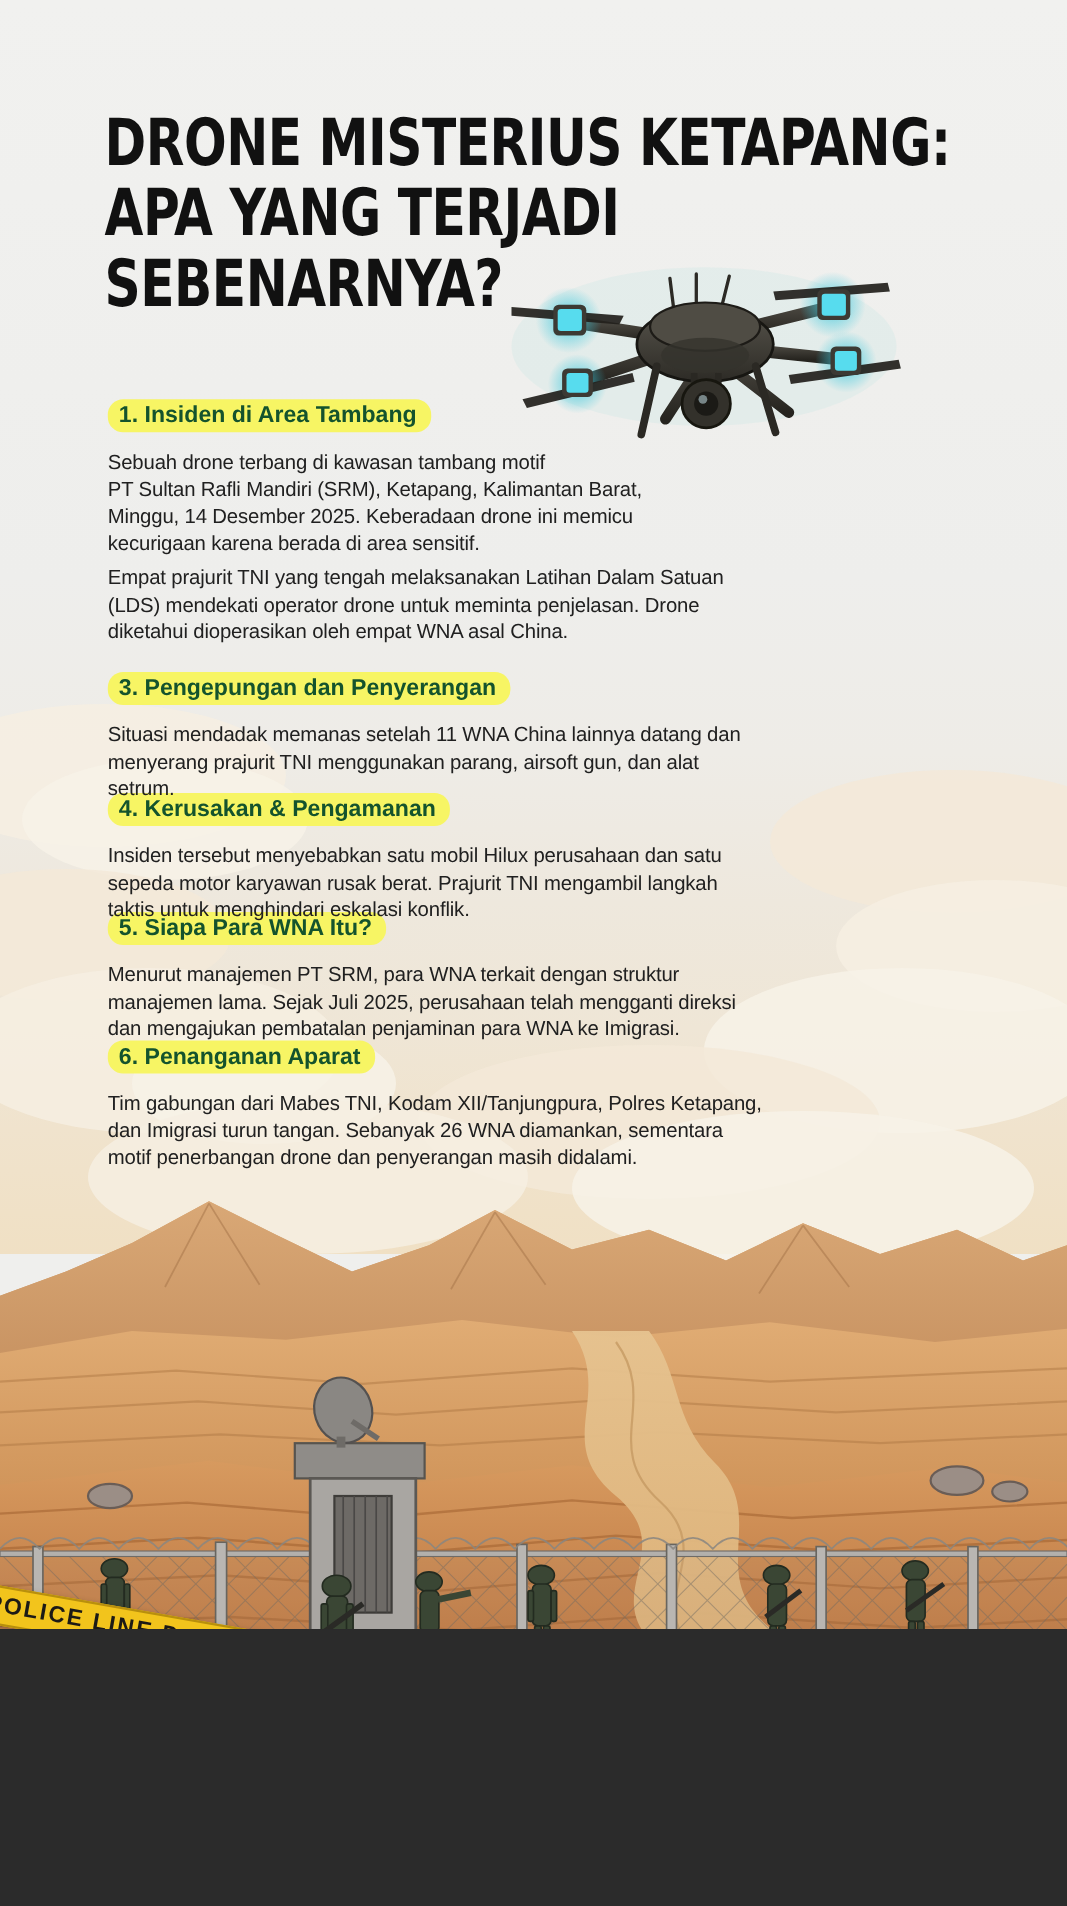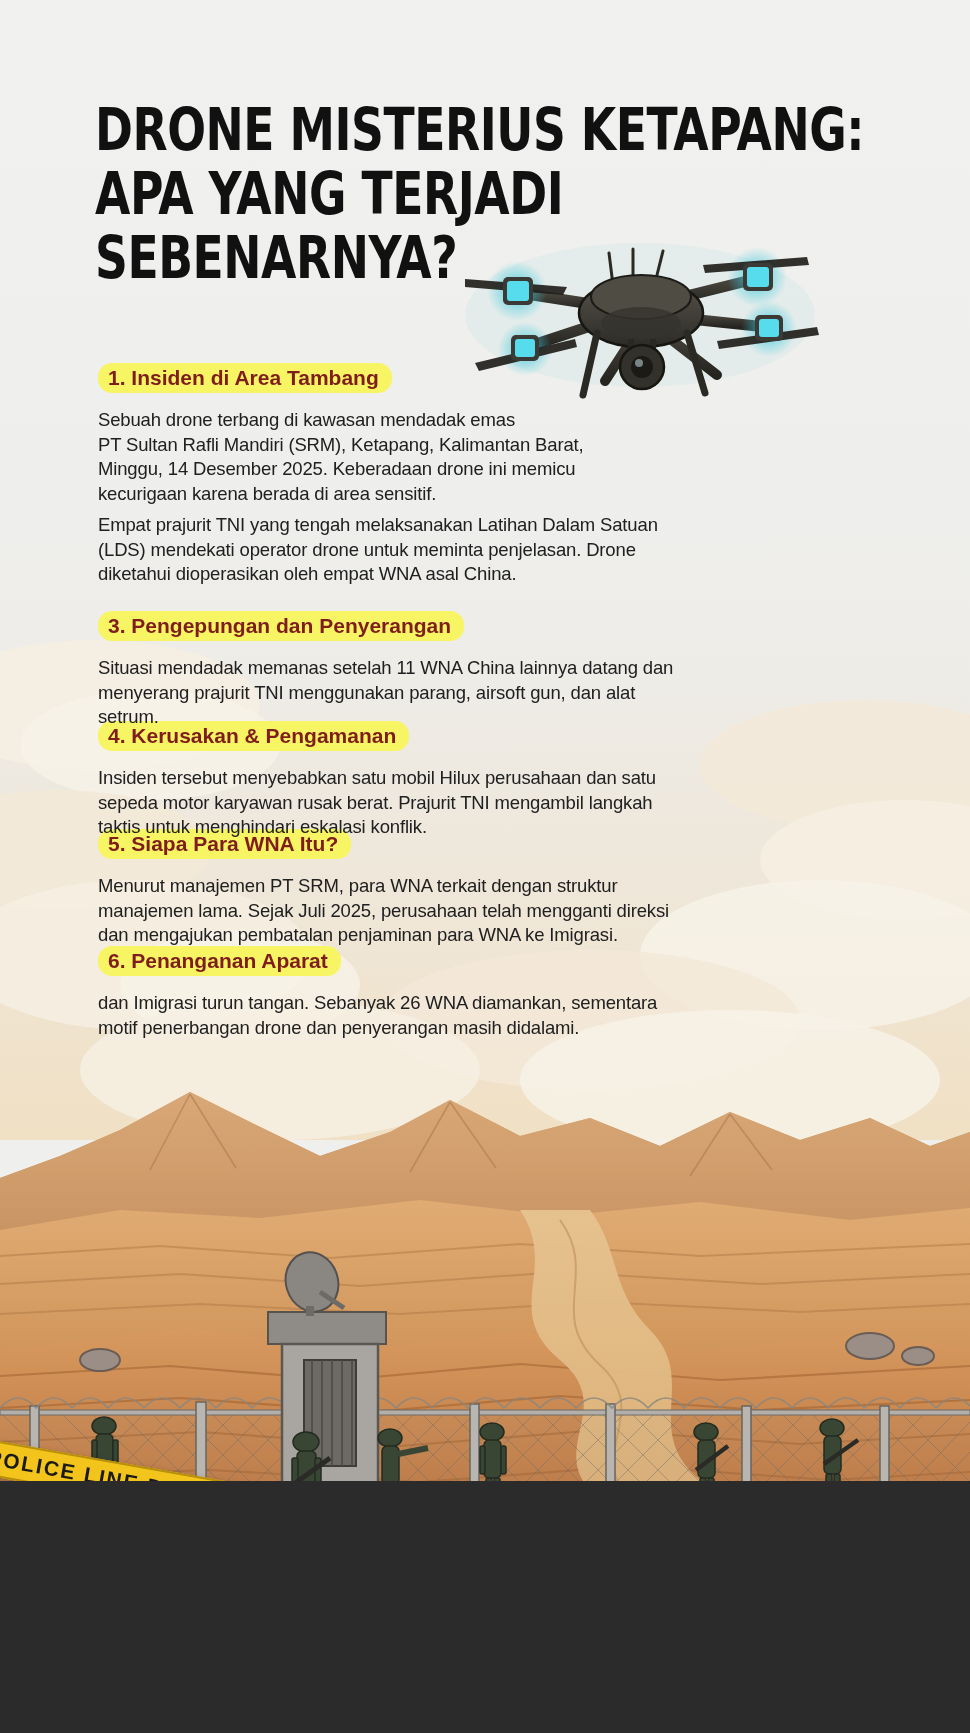--- a/index.html
+++ b/index.html
@@ -57,21 +57,21 @@
   }
 
   
   .content { position:absolute; left:0; top:0; width:970px; z-index:7; }
   .section { position:absolute; left:98px; width:660px; }
   .heading {
     display:inline-block;
     position:relative;
     font-size:21px;
     font-weight:bold;
-    color:#7f1d1d;
+    color:#14532d;
     line-height:22px;
     padding:5px 13px 6px 10px;
     white-space:nowrap;
   }
   .heading .hl {
     position:absolute; left:0; top:1px; right:0; bottom:2px;
     background:#f7f564;
     border-radius:14px;
     z-index:-1;
   }
@@ -226,21 +226,21 @@
   </div>
 
   <div class="content">
 
     <div class="section" style="top:362px;">
       <div class="heading">
         <span class="hl"></span>
         <span>1. Insiden di Area Tambang</span>
       </div>
       <div class="body">
-        <span class="ln">Sebuah drone terbang di kawasan mendadak emas</span>
+        <span class="ln">Sebuah drone terbang di kawasan tambang motif</span>
         <span class="ln">PT Sultan Rafli Mandiri (SRM), Ketapang, Kalimantan Barat,</span>
         <span class="ln">Minggu, 14 Desember 2025. Keberadaan drone ini memicu</span>
         <span class="ln">kecurigaan karena berada di area sensitif.</span>
       </div>
     </div>
 
     <div class="section" style="top:500px;">
       <div class="body">
         <span class="ln">Empat prajurit TNI yang tengah melaksanakan Latihan Dalam Satuan</span>
         <span class="ln">(LDS) mendekati operator drone untuk meminta penjelasan. Drone</span>
@@ -283,20 +283,21 @@
         <span class="ln">dan mengajukan pembatalan penjaminan para WNA ke Imigrasi.</span>
       </div>
     </div>
 
     <div class="section" style="top:945px;">
       <div class="heading">
         <span class="hl"></span>
         <span>6. Penanganan Aparat</span>
       </div>
       <div class="body">
+        <span class="ln">Tim gabungan dari Mabes TNI, Kodam XII/Tanjungpura, Polres Ketapang,</span>
         <span class="ln">dan Imigrasi turun tangan. Sebanyak 26 WNA diamankan, sementara</span>
         <span class="ln">motif penerbangan drone dan penyerangan masih didalami.</span>
       </div>
     </div>
 
   </div>
 
   <div class="land">
     <svg viewBox="0 0 970 673" width="970" height="673" preserveAspectRatio="none">
       <defs>

